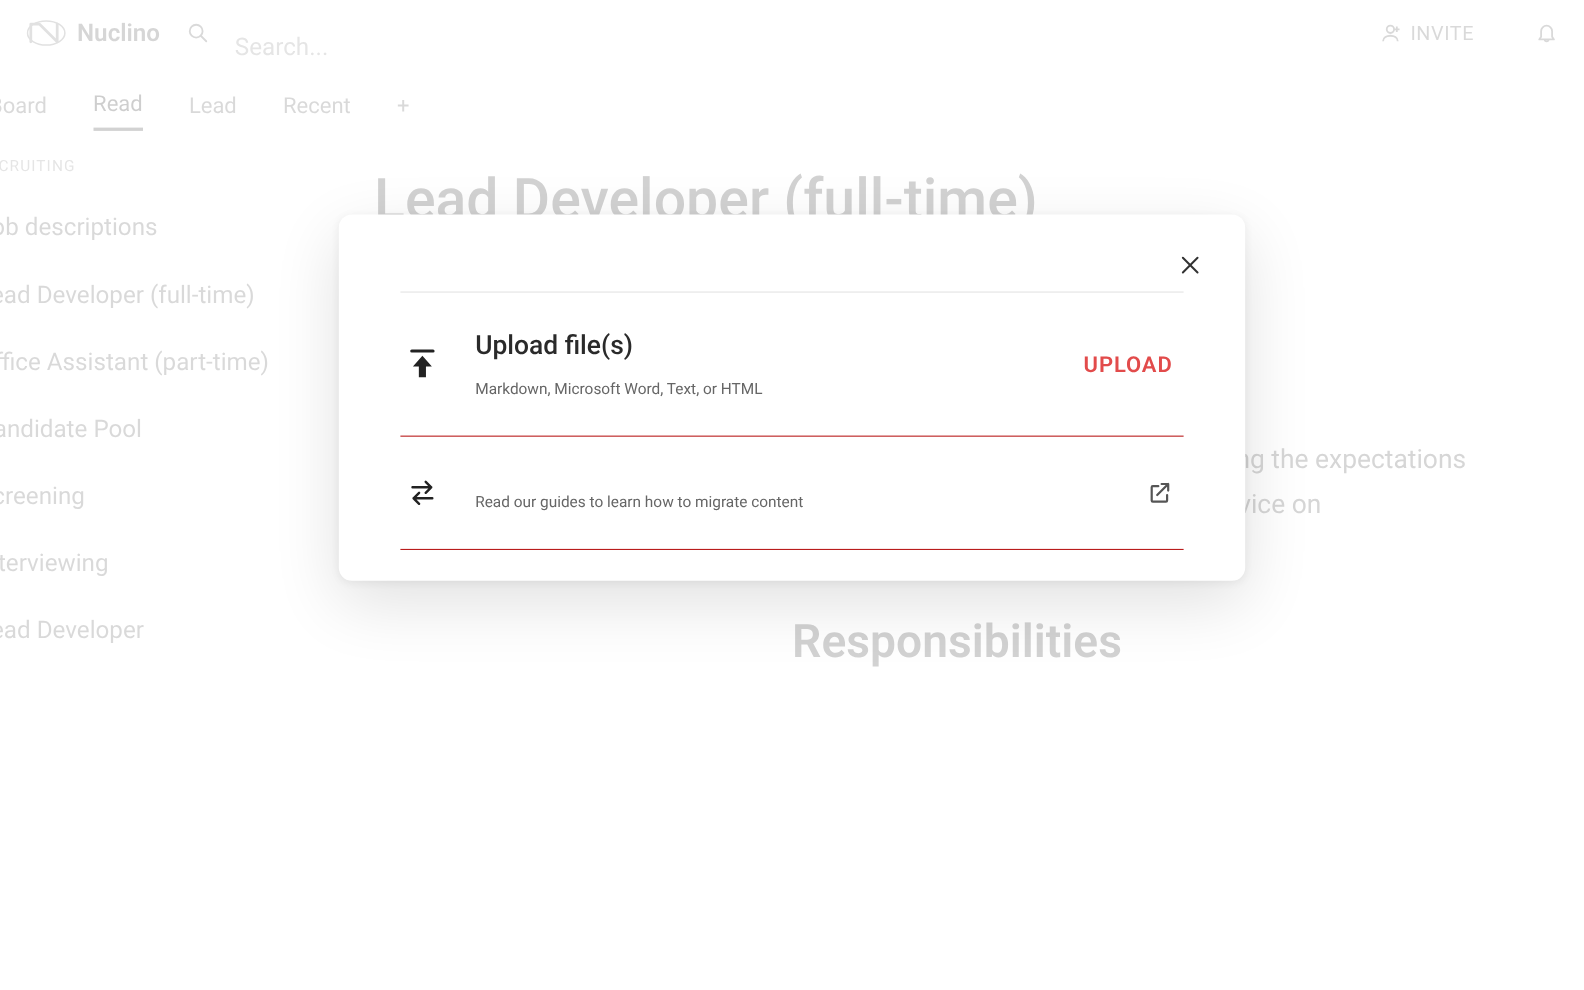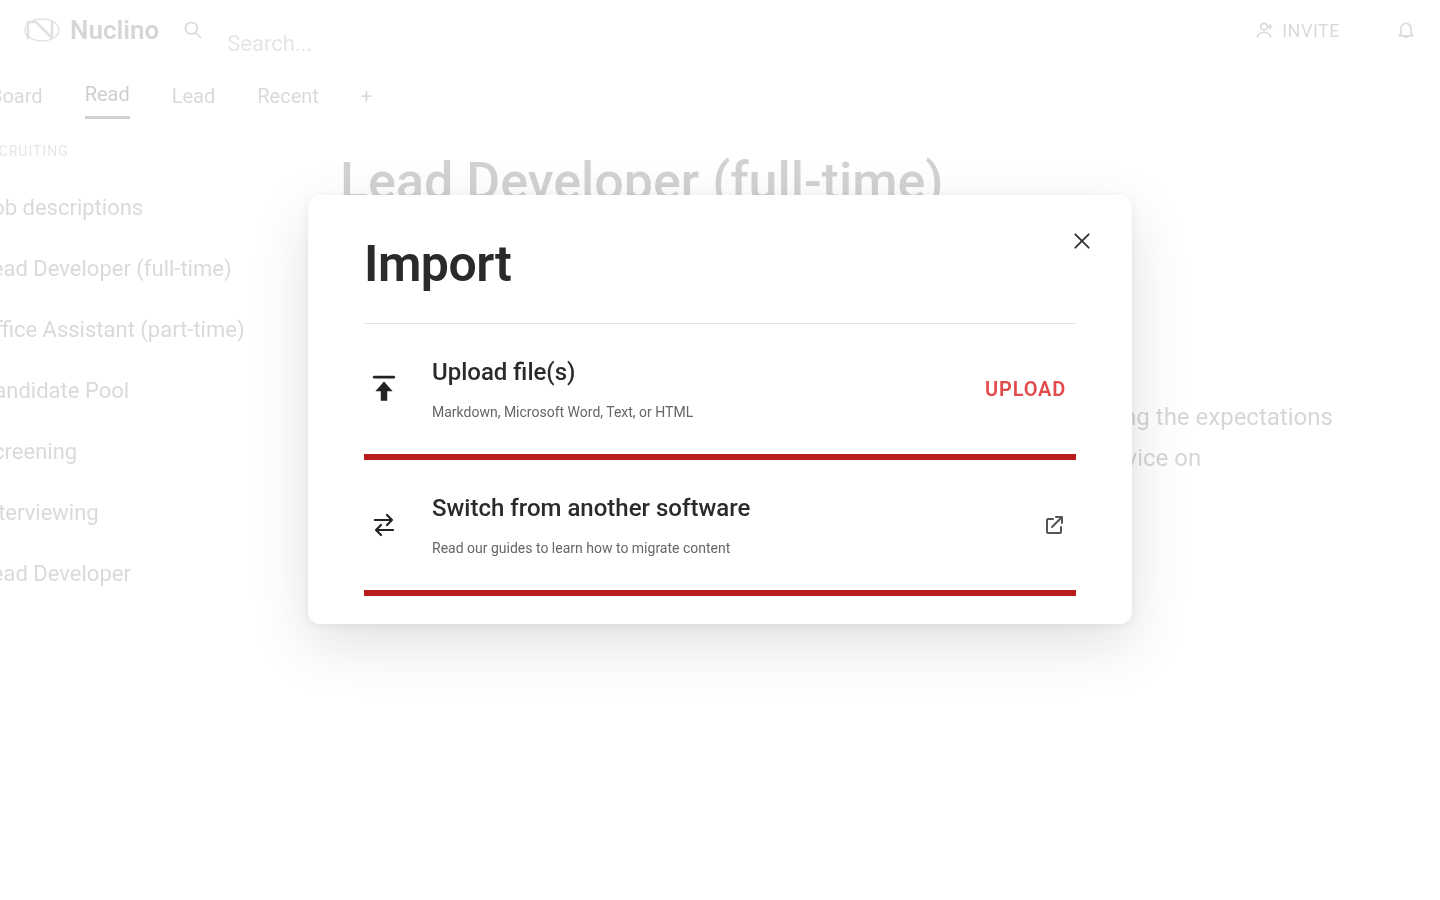--- a/index.html
+++ b/index.html
@@ -2,21 +2,21 @@
 <html><head>
 <meta charset="utf-8">
 <style>
   * { box-sizing: border-box; margin: 0; padding: 0; }
   html, body { width: 1440px; height: 900px; overflow: hidden; font-family: -apple-system, BlinkMacSystemFont, "Segoe UI", Roboto, Helvetica, Arial, sans-serif; }
   body { position: relative; background: #fff; color: #2d2d2d; }
 
   
   .app { position: absolute; inset: 0; }
   .topbar { height: 60px; display: flex; align-items: center; gap: 24px; padding: 0 24px; }
-  .brand { display: flex; align-items: center; gap: 10px; font-size: 26px; font-weight: 600; color: #444; justify-content: space-between; }
+  .brand { display: flex; align-items: center; gap: 10px; font-size: 22px; font-weight: 600; color: #444; justify-content: space-between; }
   .brand-logo { width: 36px; height: 24px; position: relative; }
   .brand-logo svg { width: 36px; height: 24px; }
   .search-icon { font-size: 20px; color: #555; }
   .search-placeholder { font-size: 22px; color: #888; margin-top: 26px; }
   .topbar-spacer { flex: 1; }
   .invite { display: flex; align-items: center; gap: 8px; font-size: 18px; font-weight: 400; letter-spacing: 0.5px; color: #555; }
   .bell { font-size: 20px; color: #555; margin-left: 32px; }
 
   .tabs { display: flex; align-items: center; gap: 42px; padding: 22px 0 0 0; margin-left: -10px; font-size: 20px; color: #555; }
   .tab { padding-bottom: 10px; }
@@ -33,21 +33,21 @@
   .doc-h2 { margin-top: 80px; font-size: 42px; font-weight: 600; color: #333; text-align: center; }
 
   
   .overlay { position: absolute; inset: 0; background: rgba(255,255,255,0.78); display: flex; align-items: flex-start; justify-content: center; }
   .dialog { margin-top: 195px; width: 824px; background: #fff; border-radius: 12px; box-shadow: 0 20px 60px rgba(0,0,0,0.12), 0 2px 8px rgba(0,0,0,0.06); padding: 40px 56px 28px 56px; position: relative; }
   .dialog-title { font-size: 50px; font-weight: 600; color: #2a2a2a; letter-spacing: -0.5px; }
   .dialog-close { position: absolute; top: 28px; right: 32px; width: 36px; height: 36px; display: flex; align-items: center; justify-content: center; cursor: pointer; color: #333; }
   .dialog-close svg { width: 20px; height: 20px; }
   .dialog-sep { border: none; border-top: 1px solid #e3e3e3; margin: 30px 0 0 0; }
 
-  .option { display: flex; align-items: center; padding: 34px 0; border-bottom: 6px solid #b91c1c; gap: 28px; }
+  .option { display: flex; align-items: center; padding: 34px 0; border-bottom: 1px solid #b91c1c; gap: 28px; }
   .option-icon { width: 40px; display: flex; justify-content: center; color: #222; }
   .option-text { flex: 1; }
   .option-title { font-size: 24px; font-weight: 500; color: #2a2a2a; }
   .option-sub { font-size: 14px; color: #666; margin-top: 18px; }
   .option-action { font-size: 20px; font-weight: 600; letter-spacing: 0.8px; color: #e24b4b; cursor: pointer; padding-right: 10px; }
   .option-ext { width: 24px; height: 24px; color: #555; cursor: pointer; margin-right: 10px; }
 
   
   svg { display: block; }
 </style>
@@ -119,21 +119,20 @@
 </div>
 
 <div class="overlay">
   <div class="dialog">
     <div class="dialog-close">
       <svg viewBox="0 0 24 24">
           <line x1="4" y1="4" x2="20" y2="20" stroke="#333" stroke-width="2.2" stroke-linecap="round"></line>
           <line x1="20" y1="4" x2="4" y2="20" stroke="#333" stroke-width="2.2" stroke-linecap="round"></line>
         </svg>
     </div>
-    <div class="dialog-title">Import</div>
     <hr class="dialog-sep">
 
     <div class="option">
       <div class="option-icon">
         <svg width="26" height="28" viewBox="0 0 24 26">
             <line x1="3" y1="2" x2="21" y2="2" stroke="#222" stroke-width="2.6" stroke-linecap="round"></line>
             <path d="M12 24 V8 M12 8 L5 15 M12 8 L19 15" fill="none" stroke="#222" stroke-width="0"></path>
             <path d="M12 6 L4 15 L9 15 L9 24 L15 24 L15 15 L20 15 Z" fill="#222"></path>
           </svg>
       </div>
@@ -145,21 +144,20 @@
     </div>
 
     <div class="option">
       <div class="option-icon">
         <svg width="28" height="24" viewBox="0 0 28 24">
             <path d="M5 7 H22 M22 7 L17 2 M22 7 L17 12" fill="none" stroke="#222" stroke-width="2.2" stroke-linecap="round" stroke-linejoin="round"></path>
             <path d="M23 17 H6 M6 17 L11 12 M6 17 L11 22" fill="none" stroke="#222" stroke-width="2.2" stroke-linecap="round" stroke-linejoin="round"></path>
           </svg>
       </div>
       <div class="option-text">
-        <div class="option-title">Switch from another software</div>
         <div class="option-sub">Read our guides to learn how to migrate content</div>
       </div>
       <div class="option-ext">
         <svg viewBox="0 0 24 24">
             <path d="M14 4h6v6M20 4L10 14" fill="none" stroke="#555" stroke-width="2" stroke-linecap="round" stroke-linejoin="round"></path>
             <path d="M19 14v5a1 1 0 01-1 1H6a1 1 0 01-1-1V7a1 1 0 011-1h5" fill="none" stroke="#555" stroke-width="2" stroke-linecap="round" stroke-linejoin="round"></path>
           </svg>
       </div>
     </div>
   </div>

